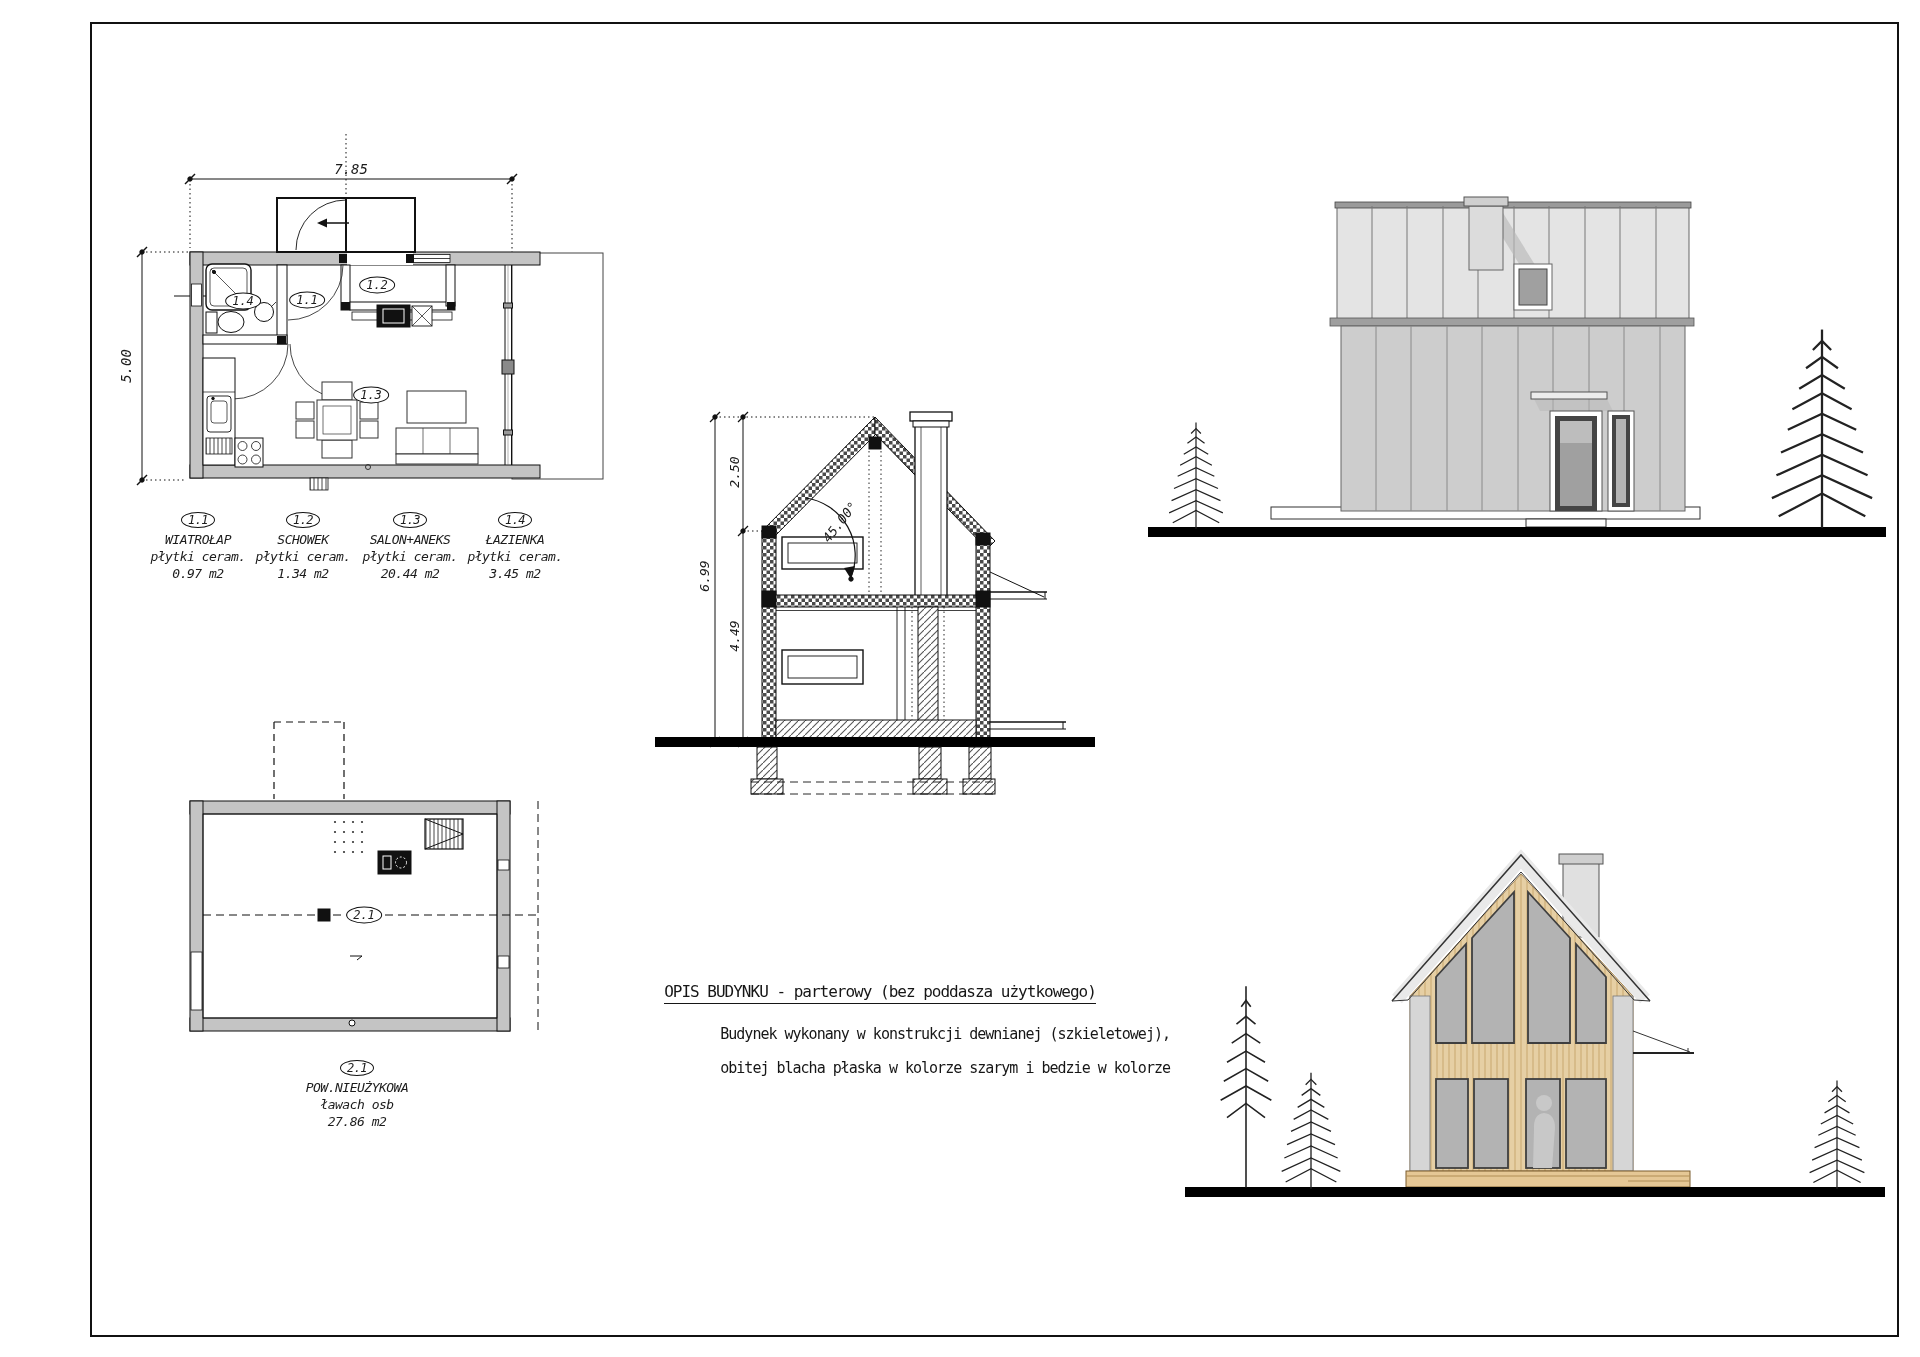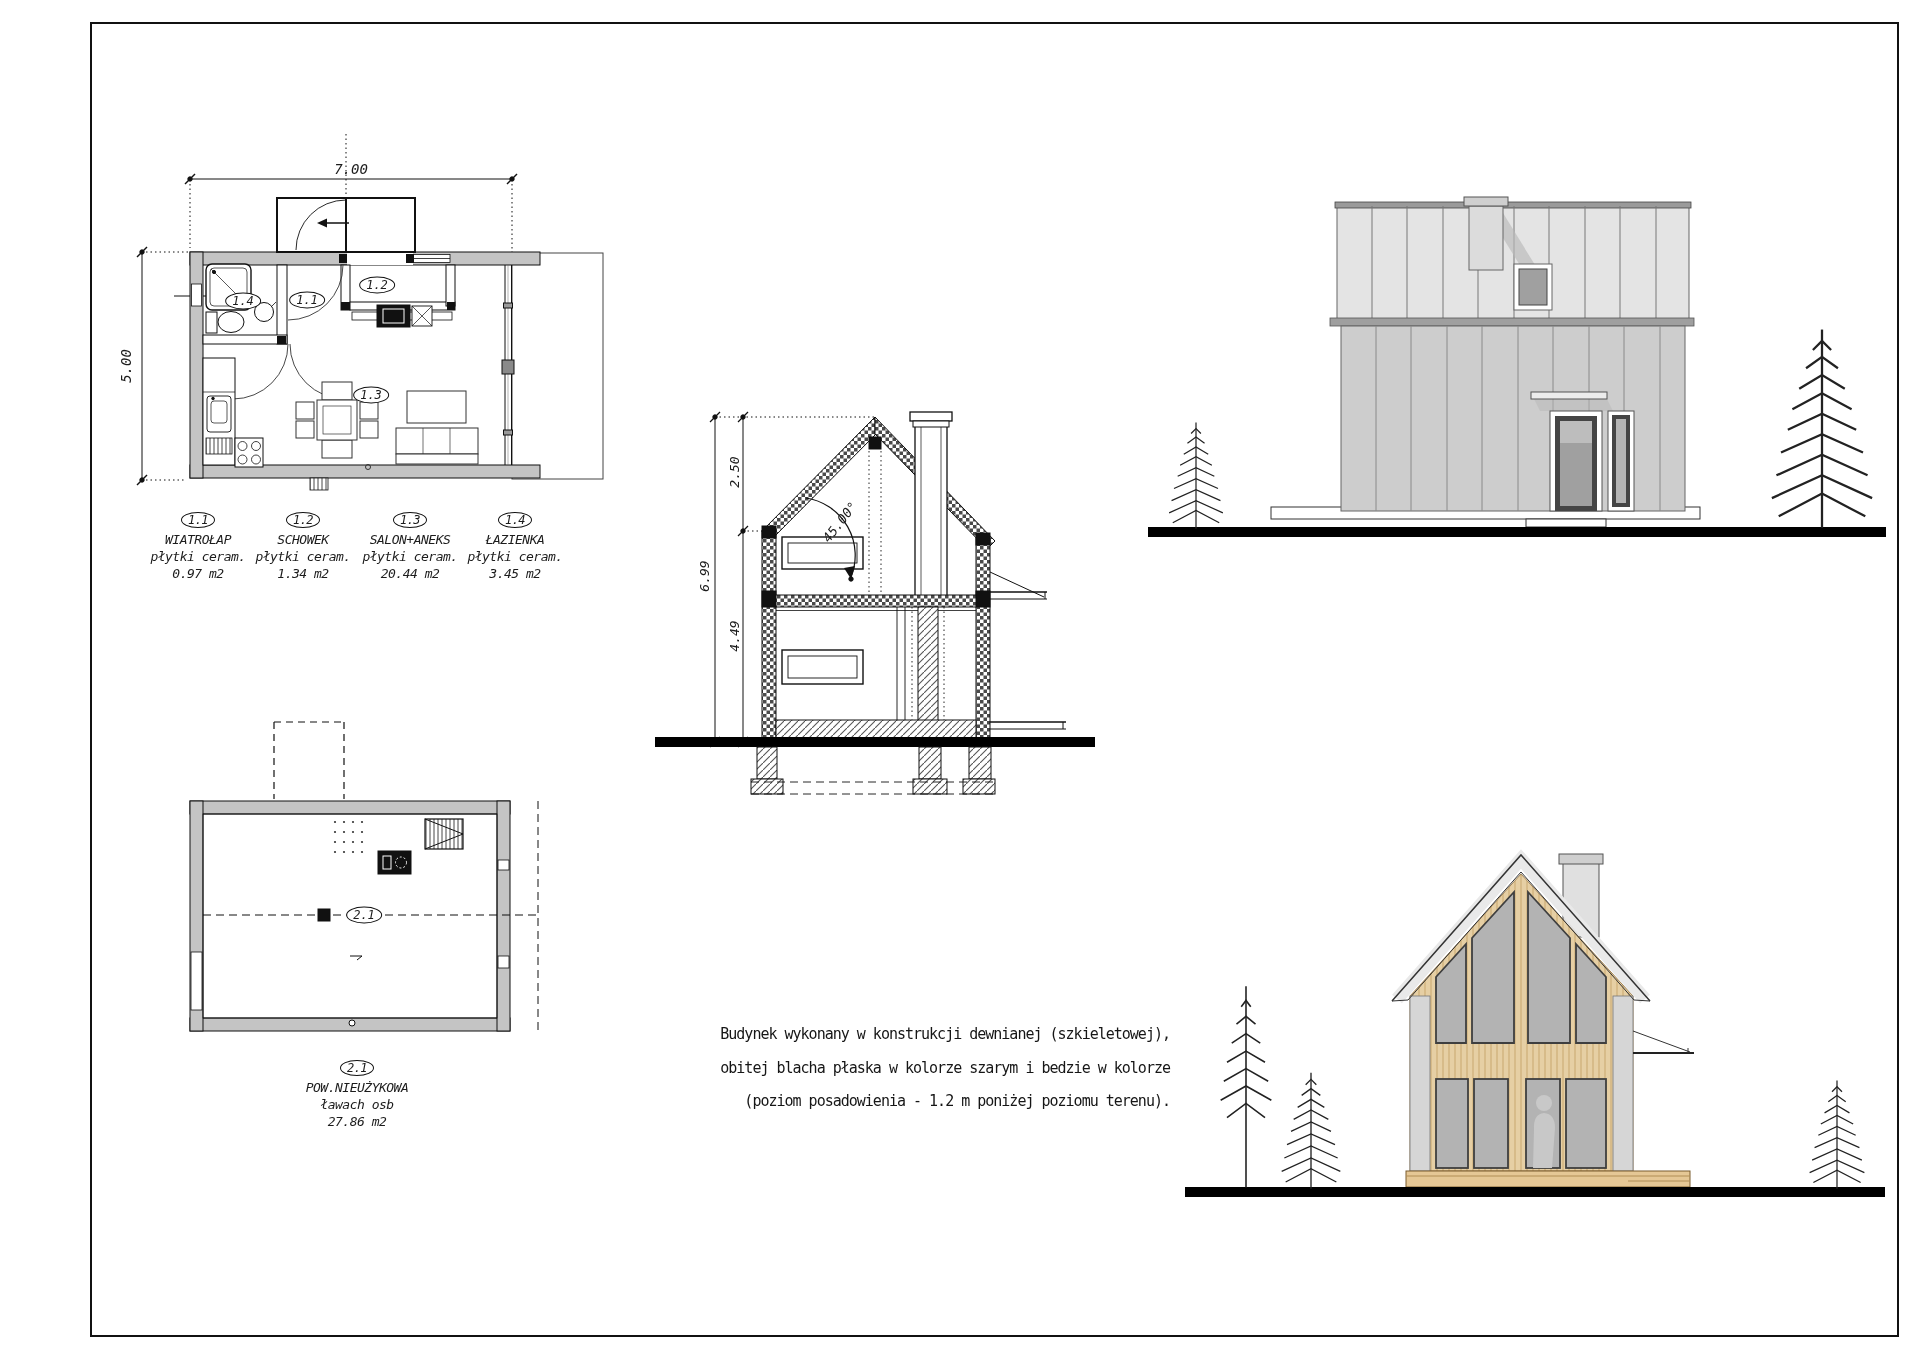--- a/index.html
+++ b/index.html
@@ -425,21 +425,21 @@
         <line x1="1406" y1="1176" x2="1690" y2="1176" stroke="#b08d55" stroke-width="1"></line>
         <line x1="1628" y1="1181" x2="1690" y2="1181" stroke="#b08d55" stroke-width="1"></line>
       </g>
       <rect x="1185" y="1187" width="700" height="10" stroke="none" fill="#000000"></rect>
       <use href="#coniferTall" x="1198" y="983" width="96" height="206"></use>
       <use href="#conifer" x="1260" y="1070" width="102" height="120"></use>
       <use href="#conifer" x="1786" y="1078" width="102" height="112"></use>
     </g>
   </svg>
 
-  <span class="t dim" style="left:351px;top:169px">7.00</span>
+  <span class="t dim" style="left:351px;top:169px">7.85</span>
   <span class="t dim v" style="left:126px;top:366px">5.00</span>
 
   <span class="t dim v" style="left:734px;top:472px;font-size:13px">2.50</span>
   <span class="t dim v" style="left:704px;top:576px;font-size:13px">6.99</span>
   <span class="t dim v" style="left:734px;top:636px;font-size:13px">4.49</span>
   <span class="t dim a" style="left:840px;top:522px">45.00°</span>
 
   <span class="oval" style="left:243px;top:301px">1.4</span>
   <span class="oval" style="left:307px;top:300px">1.1</span>
   <span class="oval" style="left:377px;top:285px">1.2</span>
@@ -471,18 +471,20 @@
     <div>3.45 m2</div>
   </div>
 
   <div class="legend" style="left:282px;top:1059px">
     <span class="oval2">2.1</span>
     <div>POW.NIEUŻYKOWA</div>
     <div>ławach osb</div>
     <div>27.86 m2</div>
   </div>
 
+  <div class="desc-title">
+    <span>OPIS BUDYNKU - parterowy (bez poddasza użytkowego)</span>
+  </div>
   <div class="desc">
     <div>Budynek wykonany w konstrukcji dewnianej (szkieletowej),</div>
     <div>obitej blacha płaska w kolorze szarym i bedzie w kolorze</div>
-    <div>(poziom posadowienia - 1.2 m poniżej poziomu terenu).</div>
   </div>
 </div>
 
 </body></html>

